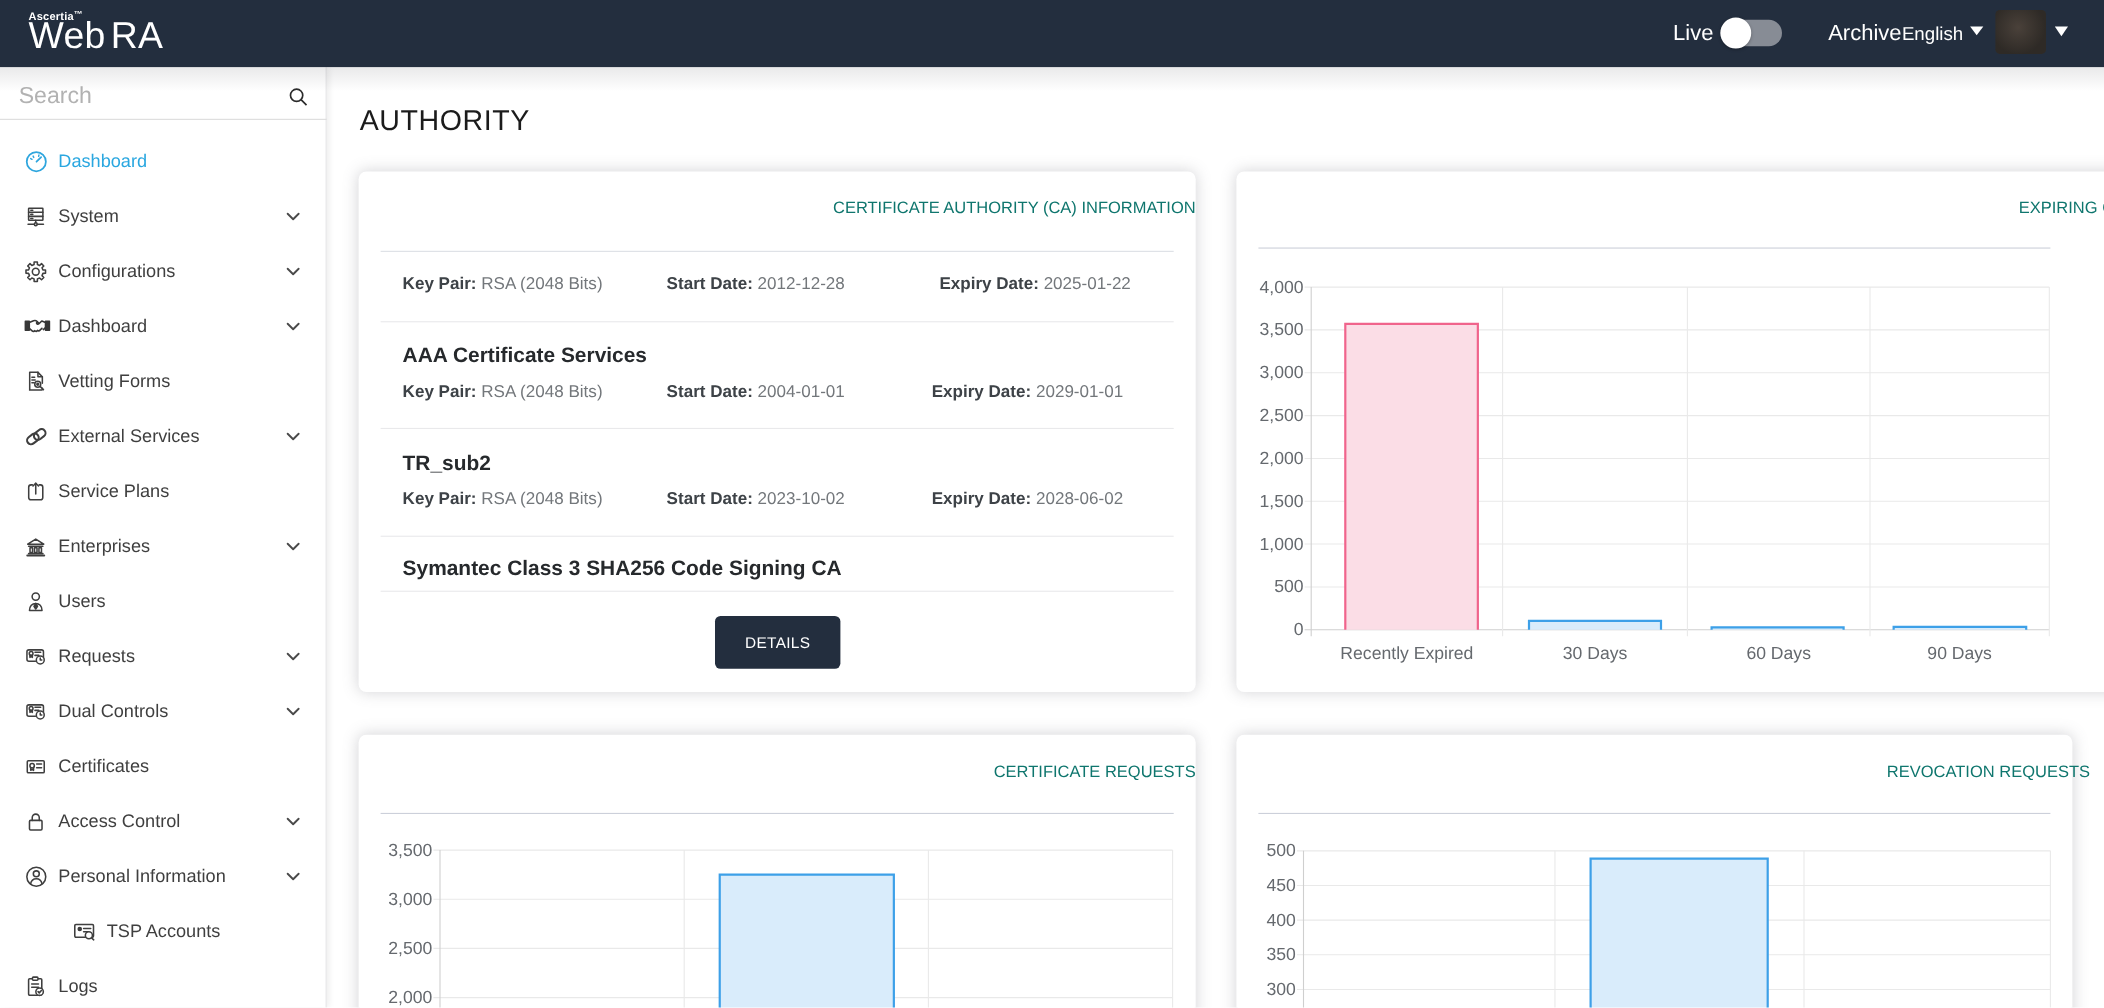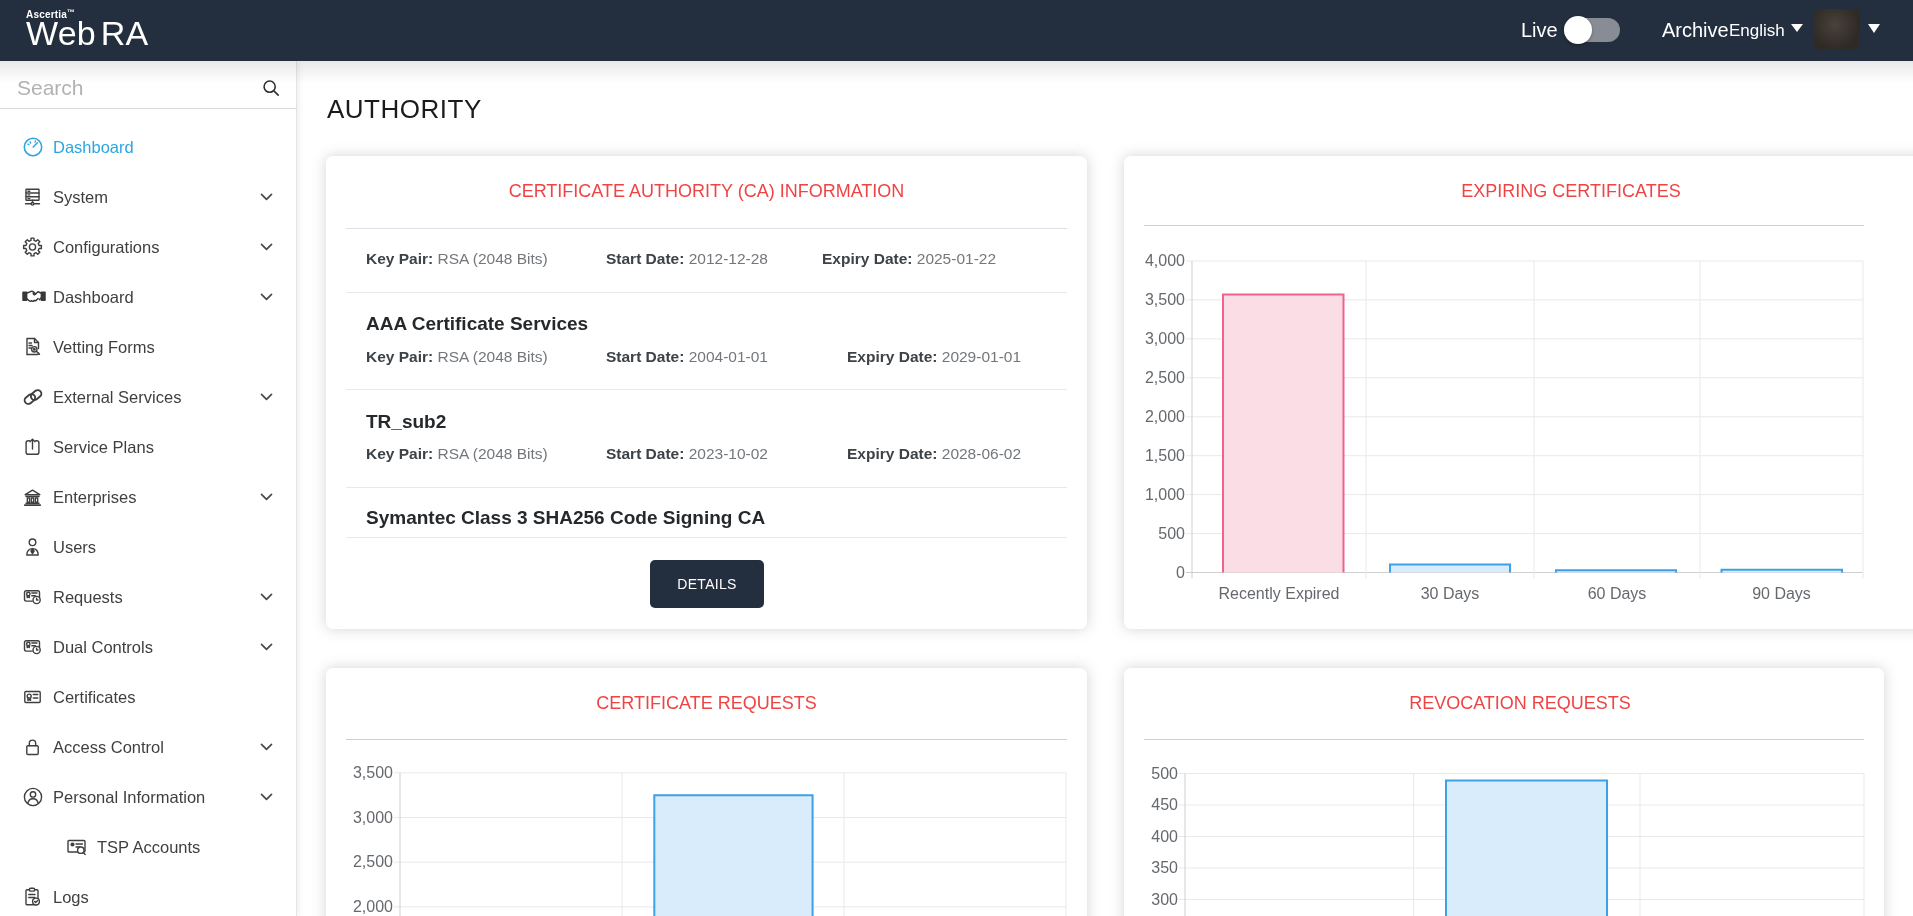--- a/index.html
+++ b/index.html
@@ -6,21 +6,21 @@
 html,body { width:1913px; height:916px; overflow:hidden; background:#fff;
   font-family:"Liberation Sans", sans-serif; position:relative; }
 .abs { position:absolute; }
 #topbar { position:absolute; left:0; top:0; width:1913px; height:61px; background:#232e3e; z-index:30; }
 #topshadow { position:absolute; left:0; top:61px; width:1913px; height:22px; z-index:25;
   background:linear-gradient(to bottom, rgba(40,40,50,0.10), rgba(40,40,50,0)); pointer-events:none; }
 #sidebar { position:absolute; left:0; top:61px; width:297px; height:855px; background:#fff;
   border-right:1px solid #e4e4e6; box-shadow:2px 0 6px rgba(0,0,0,0.07); z-index:20; }
 .card { position:absolute; background:#fff; border-radius:7px;
   box-shadow:0 0 14px rgba(100,100,110,0.28); }
-.cardtitle { position:absolute; width:100%; text-align:center; font-size:18px; color:#ef4444; }
+.cardtitle { position:absolute; width:100%; text-align:right; font-size:15px; color:#0f766e; }
 .menu-item { position:absolute; left:0; width:295px; height:50px; }
 .menu-item .mi-label { position:absolute; left:53px; top:50%; transform:translateY(-50%);
   font-size:16.5px; color:#3f3f3f; }
 .menu-item svg.mi-icon { position:absolute; left:22px; top:50%; transform:translateY(-50%); }
 .menu-item svg.chev { position:absolute; left:260px; top:50%; transform:translateY(-50%); }
 </style>
 </head>
 <body>
 <div id="topbar">
   <div class="abs" style="left:26px; top:8px; color:#fff; font-size:10px; font-weight:bold; letter-spacing:0.2px;">Ascertia<span style="font-size:8px; vertical-align:3px;">™</span></div>
@@ -231,21 +231,21 @@
       </div>
   </div>
 </div>
 <div id="content">
 <div class="abs" style="left:327px; top:94px; font-size:26px; color:#1b1b1b; letter-spacing:0.5px;">AUTHORITY</div>
 <div class="card" style="left:326px; top:156px; width:761px; height:473px;">
  <div class="cardtitle" style="top:25px;">CERTIFICATE AUTHORITY (CA) INFORMATION</div>
  <div class="abs" style="left:20px; top:72px; width:721px; height:1px; background:#dcdfe5;"></div>
  <div class="abs" style="left:40px; top:94px; font-size:15.5px;"><span style="font-weight:bold; color:#3d4247;">Key Pair:</span><span style="color:#73777b;"> RSA (2048 Bits)</span></div>
       <div class="abs" style="left:280px; top:94px; font-size:15.5px;"><span style="font-weight:bold; color:#3d4247;">Start Date:</span><span style="color:#73777b;"> 2012-12-28</span></div>
-      <div class="abs" style="left:496px; top:94px; font-size:15.5px;"><span style="font-weight:bold; color:#3d4247;">Expiry Date:</span><span style="color:#73777b;"> 2025-01-22</span></div>
+      <div class="abs" style="left:528px; top:94px; font-size:15.5px;"><span style="font-weight:bold; color:#3d4247;">Expiry Date:</span><span style="color:#73777b;"> 2025-01-22</span></div>
  <div class="abs" style="left:20px; top:136px; width:721px; height:1px; background:#e9e9eb;"></div>
  <div class="abs" style="left:40px; top:157px; font-size:19px; font-weight:bold; color:#26292c;">AAA Certificate Services</div>
  <div class="abs" style="left:40px; top:192px; font-size:15.5px;"><span style="font-weight:bold; color:#3d4247;">Key Pair:</span><span style="color:#73777b;"> RSA (2048 Bits)</span></div>
       <div class="abs" style="left:280px; top:192px; font-size:15.5px;"><span style="font-weight:bold; color:#3d4247;">Start Date:</span><span style="color:#73777b;"> 2004-01-01</span></div>
       <div class="abs" style="left:521px; top:192px; font-size:15.5px;"><span style="font-weight:bold; color:#3d4247;">Expiry Date:</span><span style="color:#73777b;"> 2029-01-01</span></div>
  <div class="abs" style="left:20px; top:233px; width:721px; height:1px; background:#e9e9eb;"></div>
  <div class="abs" style="left:40px; top:255px; font-size:19px; font-weight:bold; color:#26292c;">TR_sub2</div>
  <div class="abs" style="left:40px; top:289px; font-size:15.5px;"><span style="font-weight:bold; color:#3d4247;">Key Pair:</span><span style="color:#73777b;"> RSA (2048 Bits)</span></div>
       <div class="abs" style="left:280px; top:289px; font-size:15.5px;"><span style="font-weight:bold; color:#3d4247;">Start Date:</span><span style="color:#73777b;"> 2023-10-02</span></div>
       <div class="abs" style="left:521px; top:289px; font-size:15.5px;"><span style="font-weight:bold; color:#3d4247;">Expiry Date:</span><span style="color:#73777b;"> 2028-06-02</span></div>

